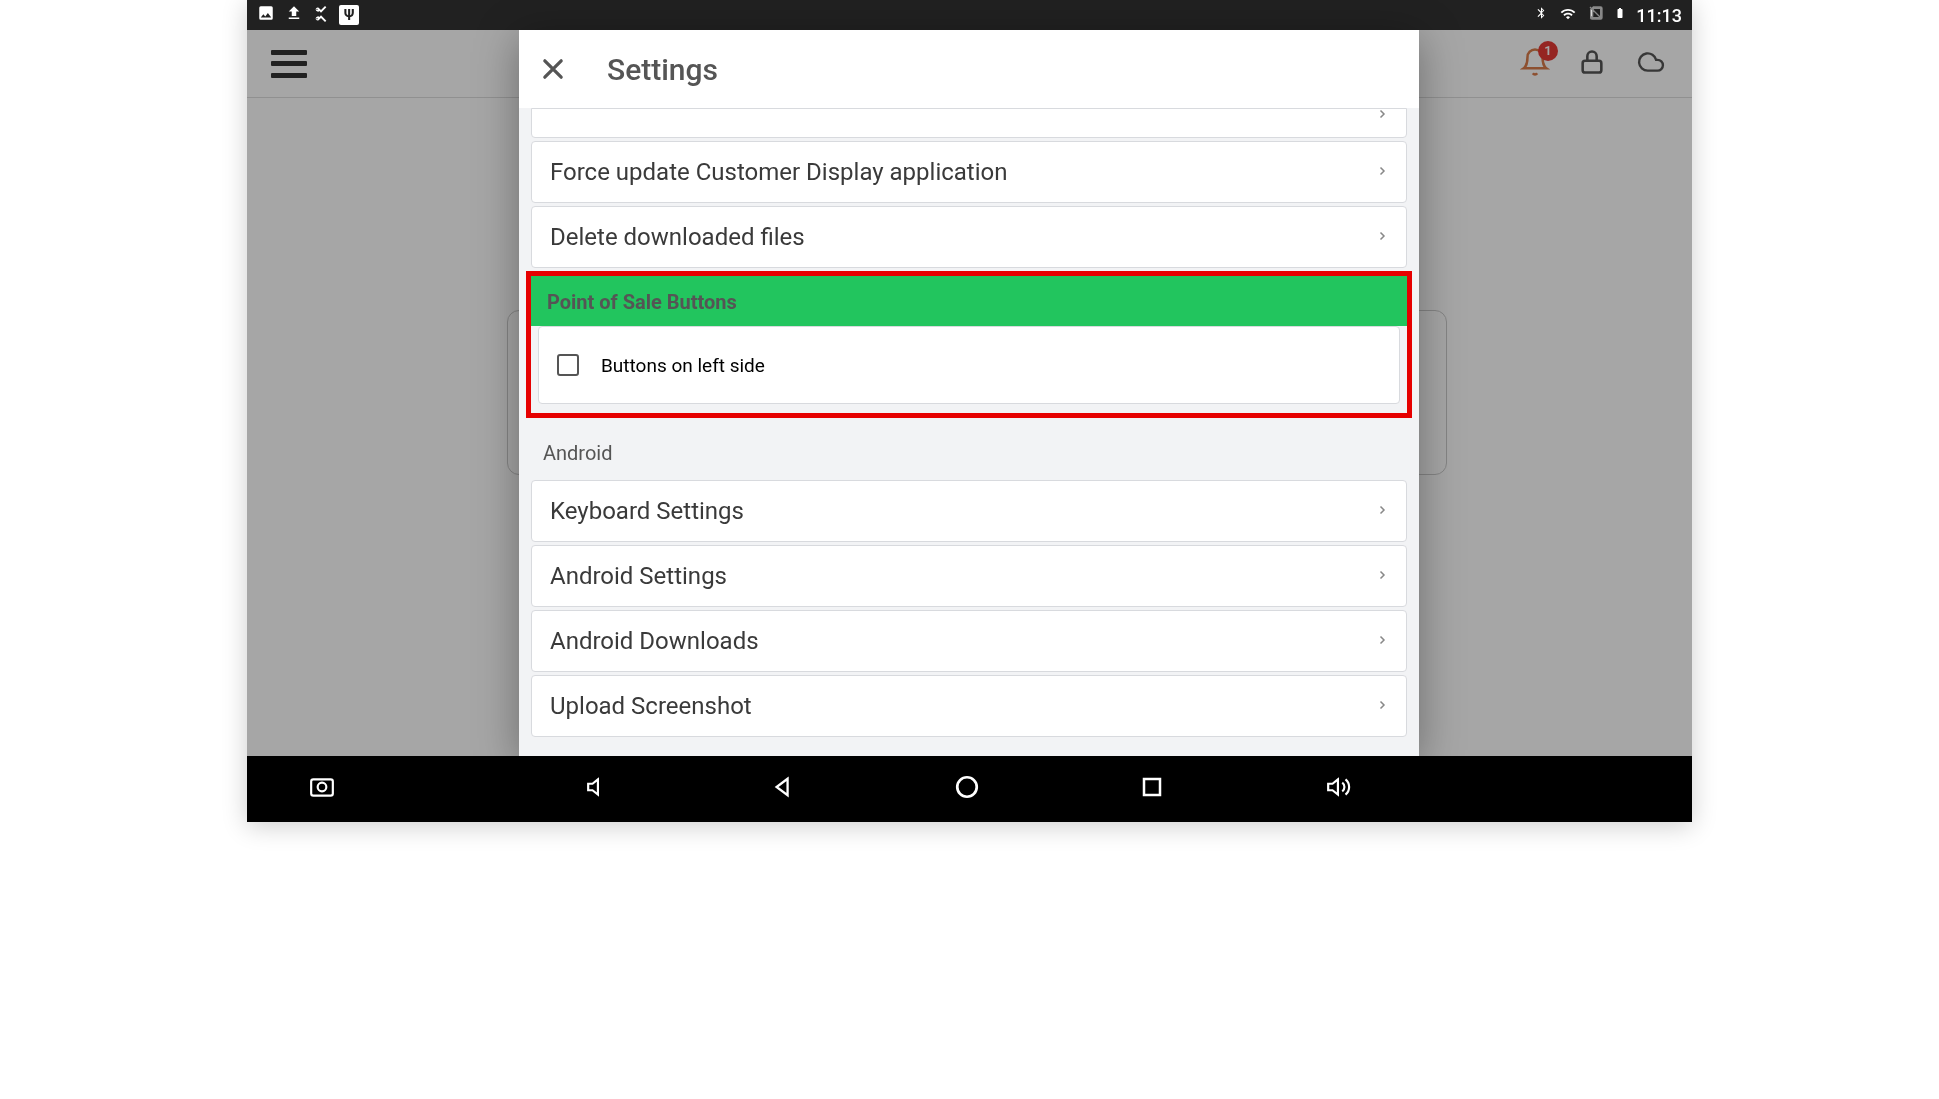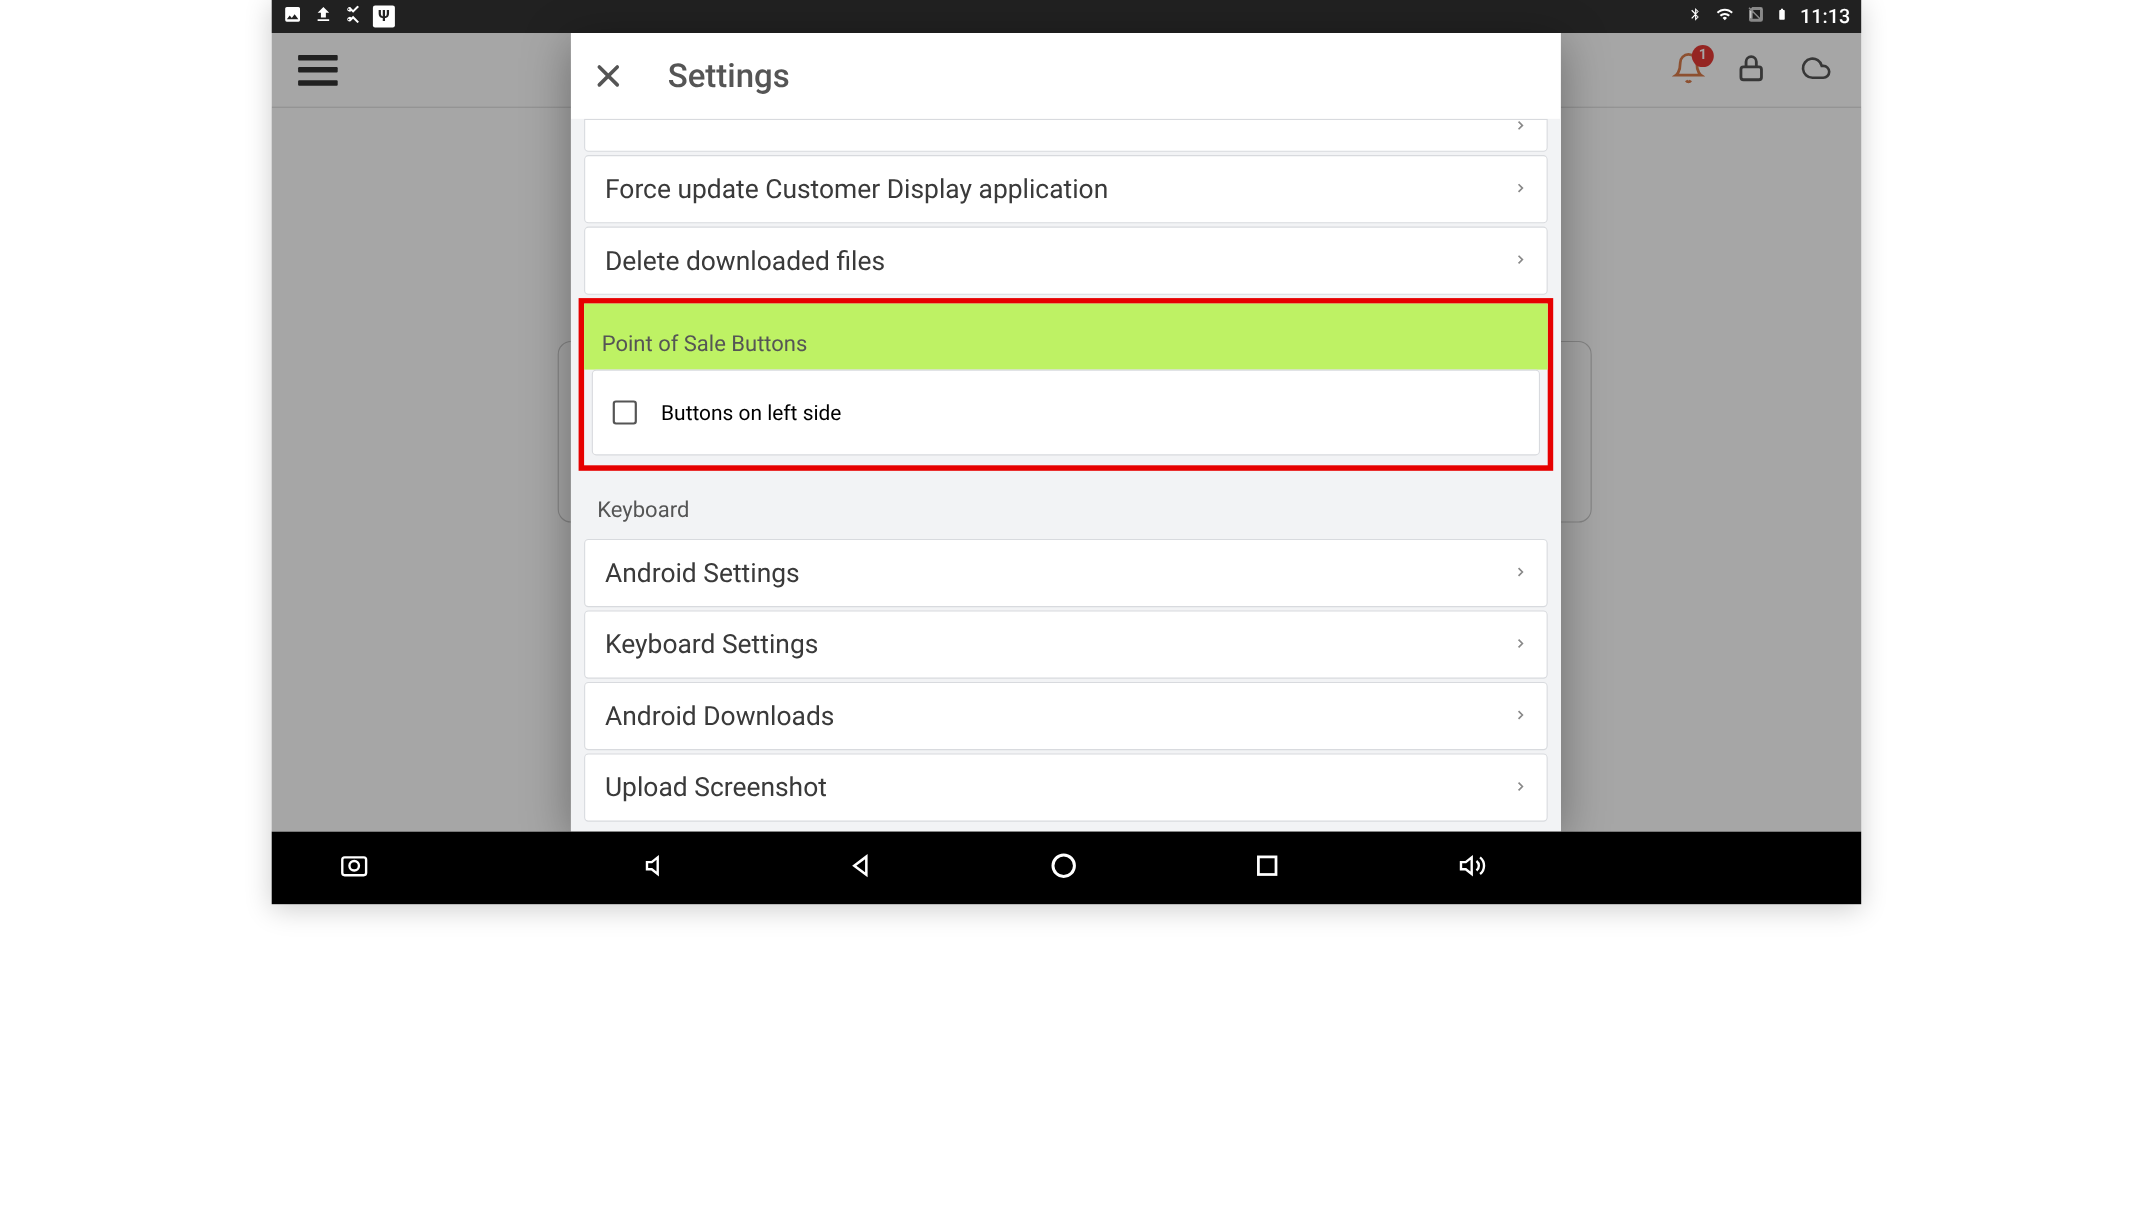--- a/index.html
+++ b/index.html
@@ -148,21 +148,21 @@
 }
 .row.partial-bottom-cut { border-bottom: none; border-bottom-left-radius:0; border-bottom-right-radius:0; margin-bottom:0; height:44px; align-items:flex-end; padding-bottom:10px;}
 
 .chev { color: #888; }
 
 .highlight-box {
   border: 5px solid #e60000;
   padding: 0;
   margin: 3px -5px;
 }
-.highlight-box .section-header { padding: 24px 16px 12px 16px; background:#bef264;}
+.highlight-box .section-header { padding: 14px 16px 12px 16px; background:#22c55e;font-weight:bold;}
 .checkbox-row {
   background: #fff;
   border: 1px solid #d8dade;
   border-radius: 4px;
   margin: 0 7px 3px 7px;
   display: flex;
   align-items: center;
   padding: 0 18px;
   height: 78px;
   font-size: 19px;
@@ -314,30 +314,30 @@
       <div class="highlight-box">
         <div class="section-header">Point of Sale Buttons</div>
         <div class="checkbox-row">
           <span class="checkbox"></span>
           <span>Buttons on left side</span>
         </div>
         <div class="highlight-box-inner-pad"></div>
       </div>
 
       <div style="height:4px"></div>
-      <div class="section-header">Keyboard</div>
-
+      <div class="section-header">Android</div>
+
+      <div class="row">
+        <span>Keyboard Settings</span>
+        <span class="chev"><svg width="12" height="18" viewBox="0 0 24 24" fill="none" stroke="#888" stroke-width="3">
+              <path d="M9 5l7 7-7 7"></path>
+            </svg></span>
+      </div>
       <div class="row">
         <span>Android Settings</span>
-        <span class="chev"><svg width="12" height="18" viewBox="0 0 24 24" fill="none" stroke="#888" stroke-width="3">
-              <path d="M9 5l7 7-7 7"></path>
-            </svg></span>
-      </div>
-      <div class="row">
-        <span>Keyboard Settings</span>
         <span class="chev"><svg width="12" height="18" viewBox="0 0 24 24" fill="none" stroke="#888" stroke-width="3">
               <path d="M9 5l7 7-7 7"></path>
             </svg></span>
       </div>
       <div class="row">
         <span>Android Downloads</span>
         <span class="chev"><svg width="12" height="18" viewBox="0 0 24 24" fill="none" stroke="#888" stroke-width="3">
               <path d="M9 5l7 7-7 7"></path>
             </svg></span>
       </div>

